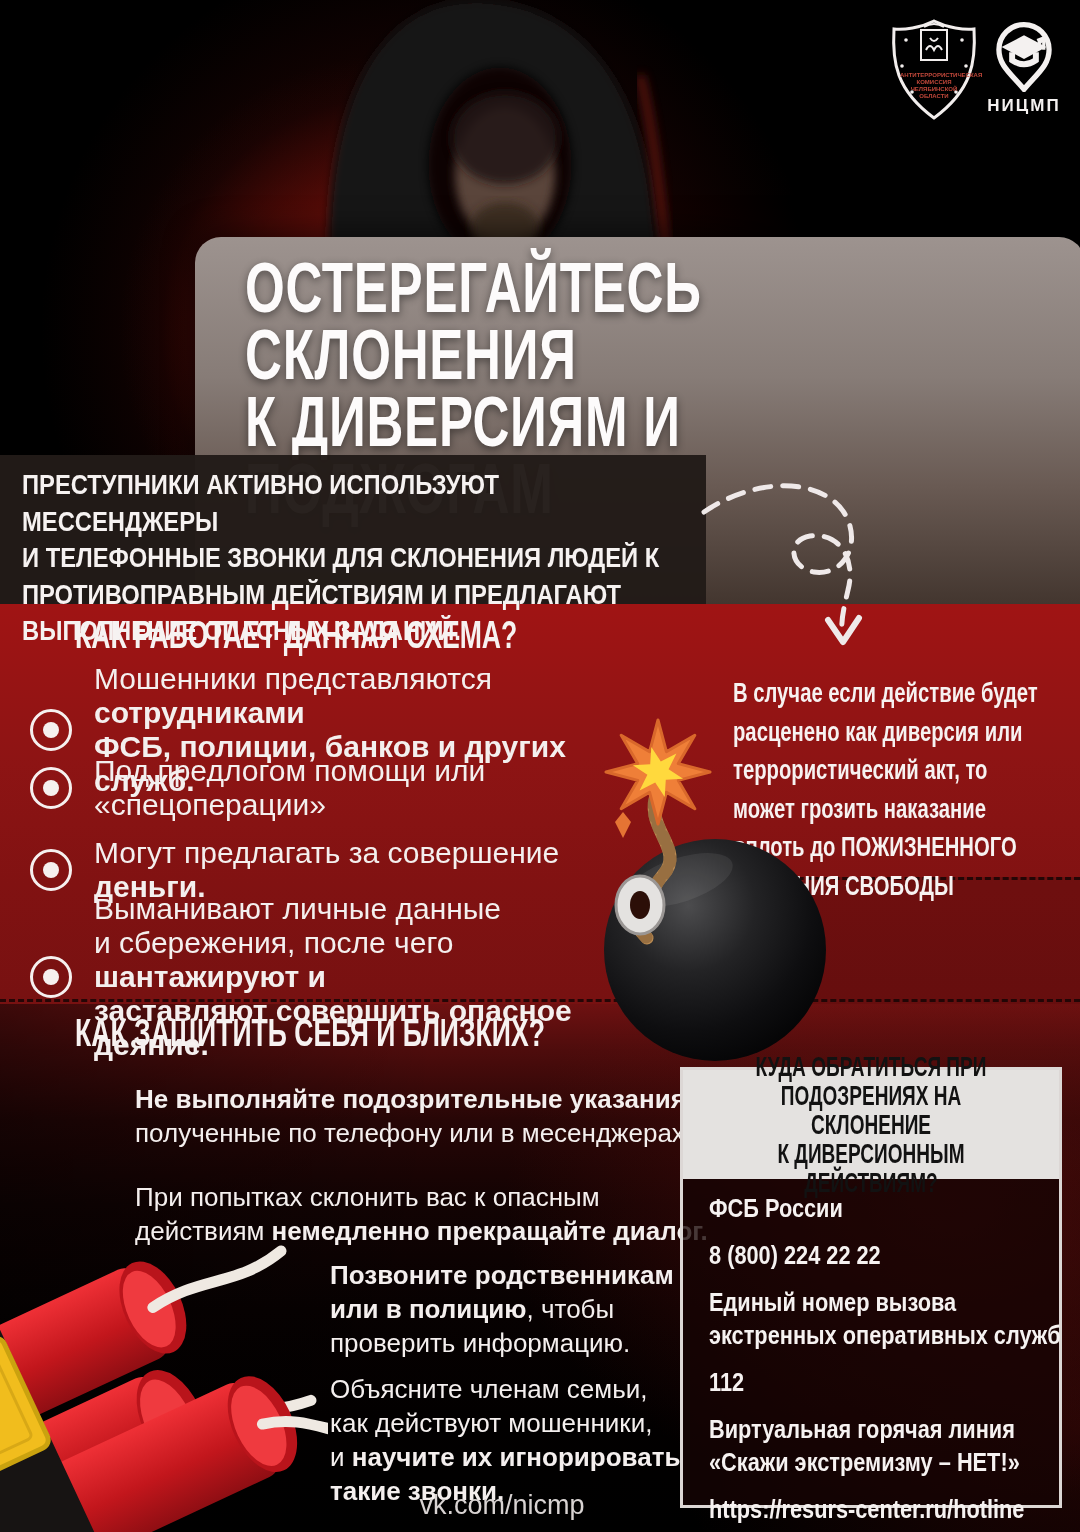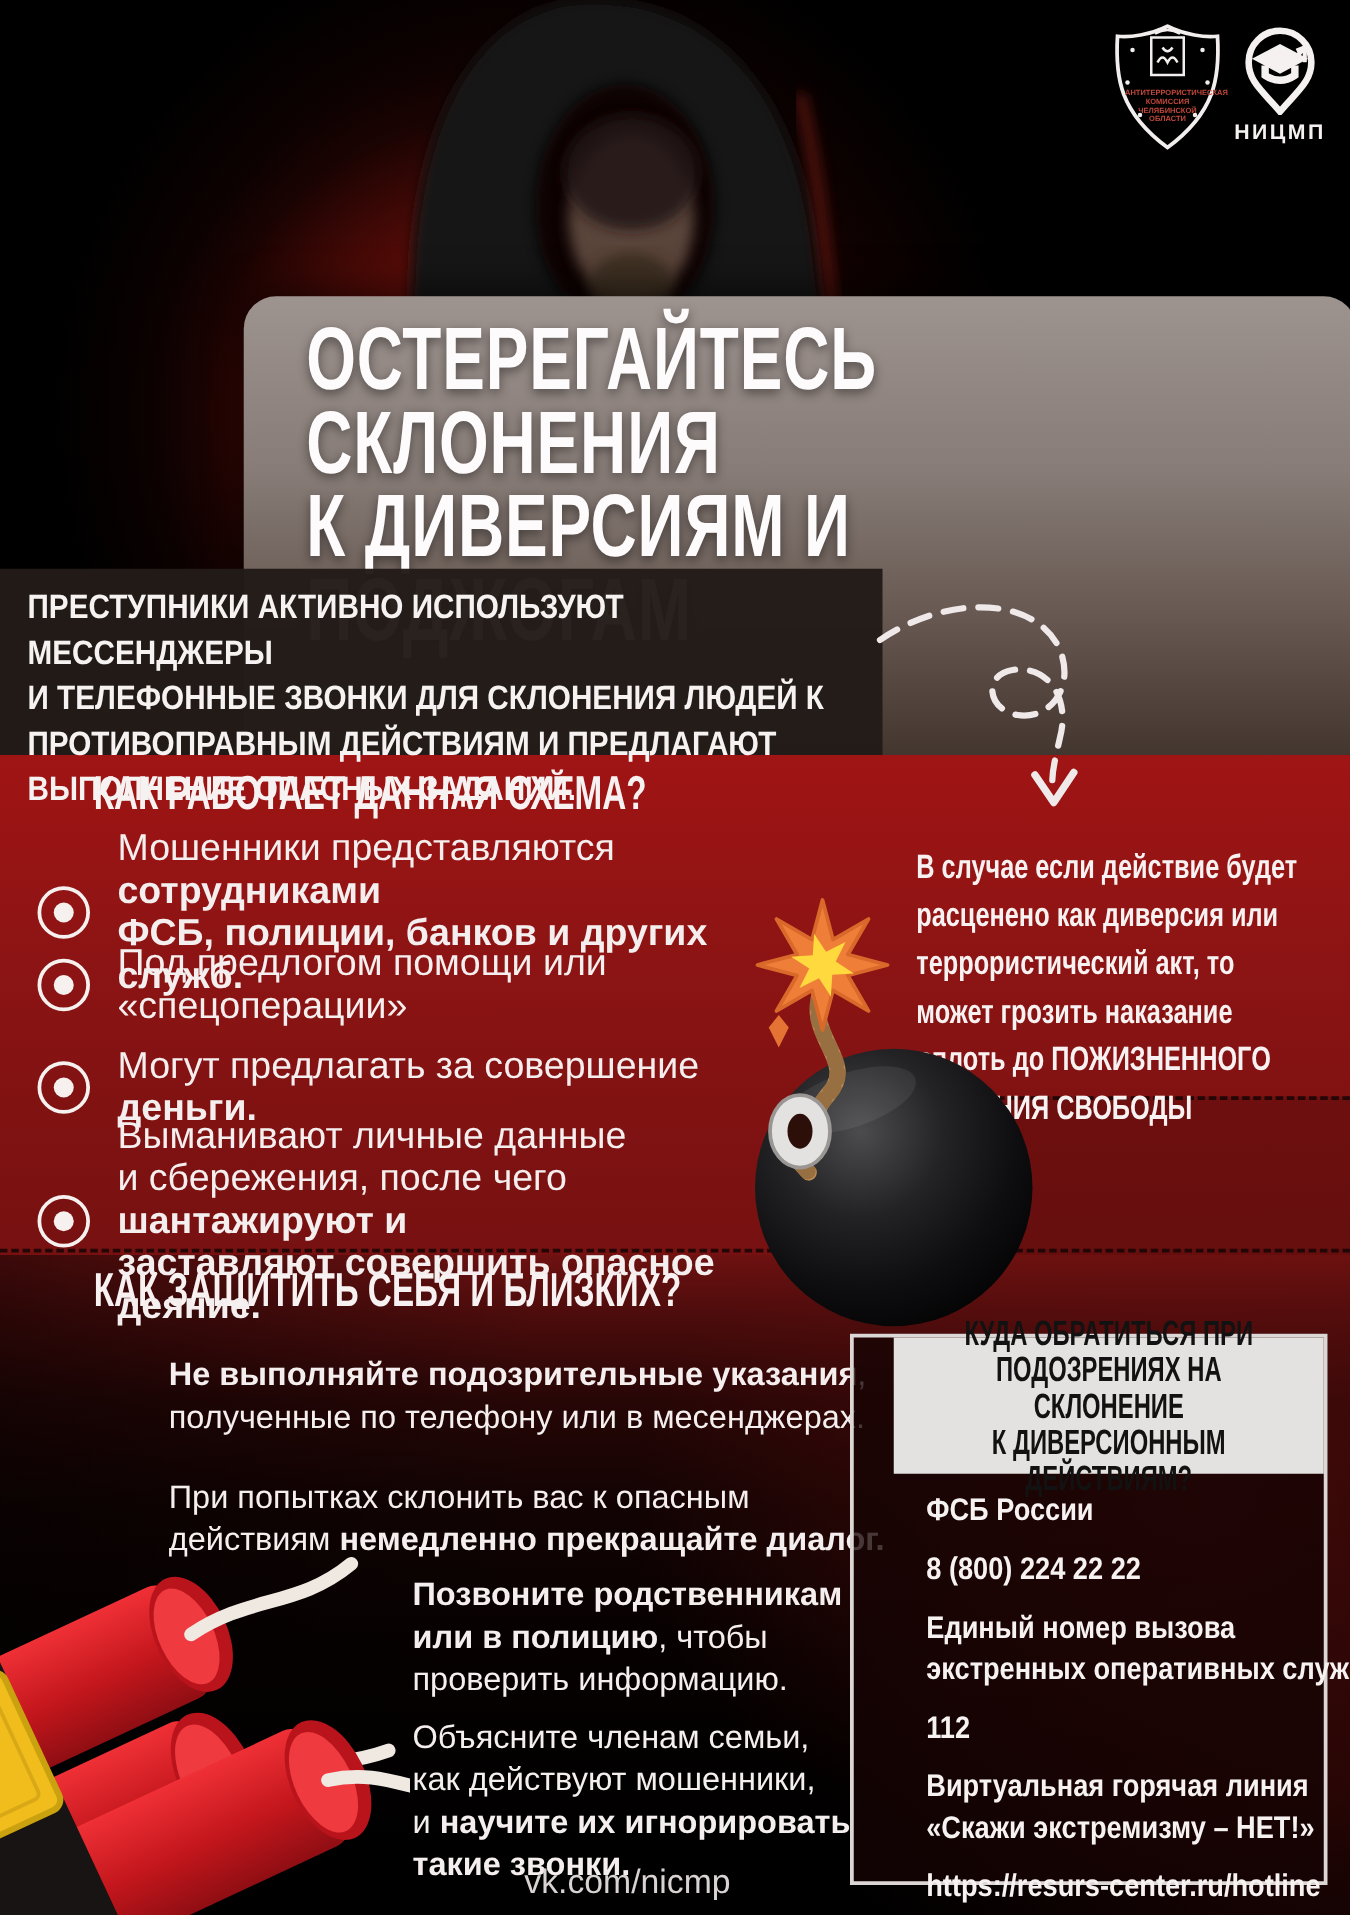--- a/index.html
+++ b/index.html
@@ -55,21 +55,21 @@
     background:
       linear-gradient(90deg, rgba(0,0,0,.45), transparent 40%),
       radial-gradient(ellipse 620px 420px at 88% 38%, rgba(104,15,13,.55), transparent 72%),
       radial-gradient(ellipse 540px 420px at 100% 80%, rgba(64,9,8,.5), transparent 75%),
       linear-gradient(180deg,#6e1111 0%,#4d0c0c 9%,#270606 22%,#120303 38%,#070101 58%,#020000 78%,#000 100%);}
   .protect-heading{position:absolute;left:75px;top:8px;font-size:38px;}
   .pp{position:absolute;margin:0;font-size:26px;line-height:34px;color:#f4efee;white-space:pre-line;z-index:7;}
   .pp1{left:135px;top:78px;} .pp2{left:135px;top:176px;} .pp3{left:330px;top:254px;} .pp4{left:330px;top:368px;}
   
   .contact{position:absolute;left:680px;top:63px;width:382px;height:441px;border:3px solid #dcd7d5;
-    box-sizing:border-box;background:rgba(22,4,4,.78);z-index:7;padding-left:32px;}
+    box-sizing:border-box;background:rgba(22,4,4,.78);z-index:7;}
   .contact-header{height:109px;background:#e4e2e0;display:flex;align-items:center;justify-content:center;}
   .contact-heading{font-size:28px;line-height:29px;font-weight:700;color:#121212;text-align:center;
     white-space:pre-line;transform:scaleX(.68);transform-origin:50% 50%;}
   .contact-body{padding:13px 0 0 26px;}
   .c-entry{font-size:25px;line-height:33px;font-weight:700;color:#f6f2f1;white-space:pre-line;
     width:420px;transform:scaleX(.87);transform-origin:0 0;margin-bottom:14px;}
   .vk{position:absolute;left:0;top:486px;width:1004px;text-align:center;font-size:27px;color:#d8d3d2;z-index:7;}
   
   .bomb-svg{position:absolute;left:545px;top:700px;z-index:6;}
   .dyn-svg{position:absolute;left:-12px;top:1210px;z-index:6;}

